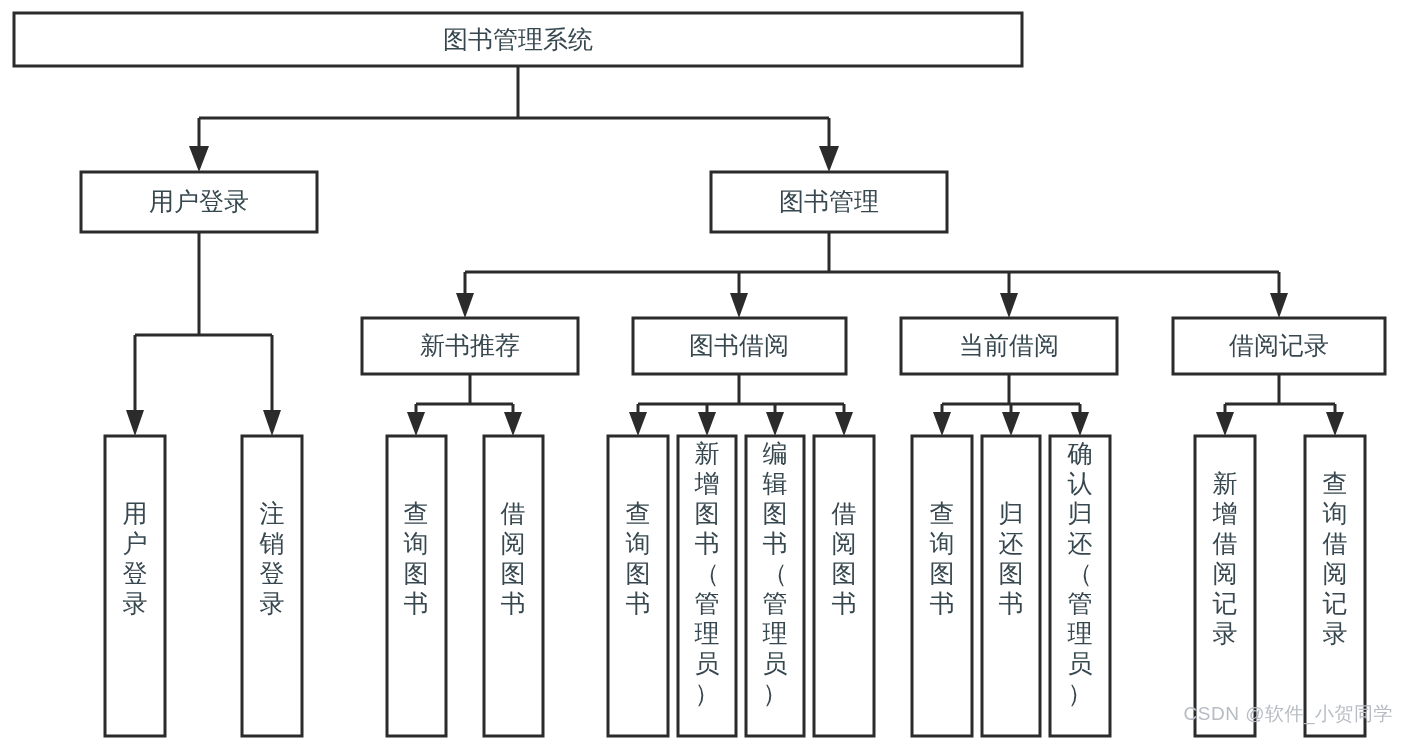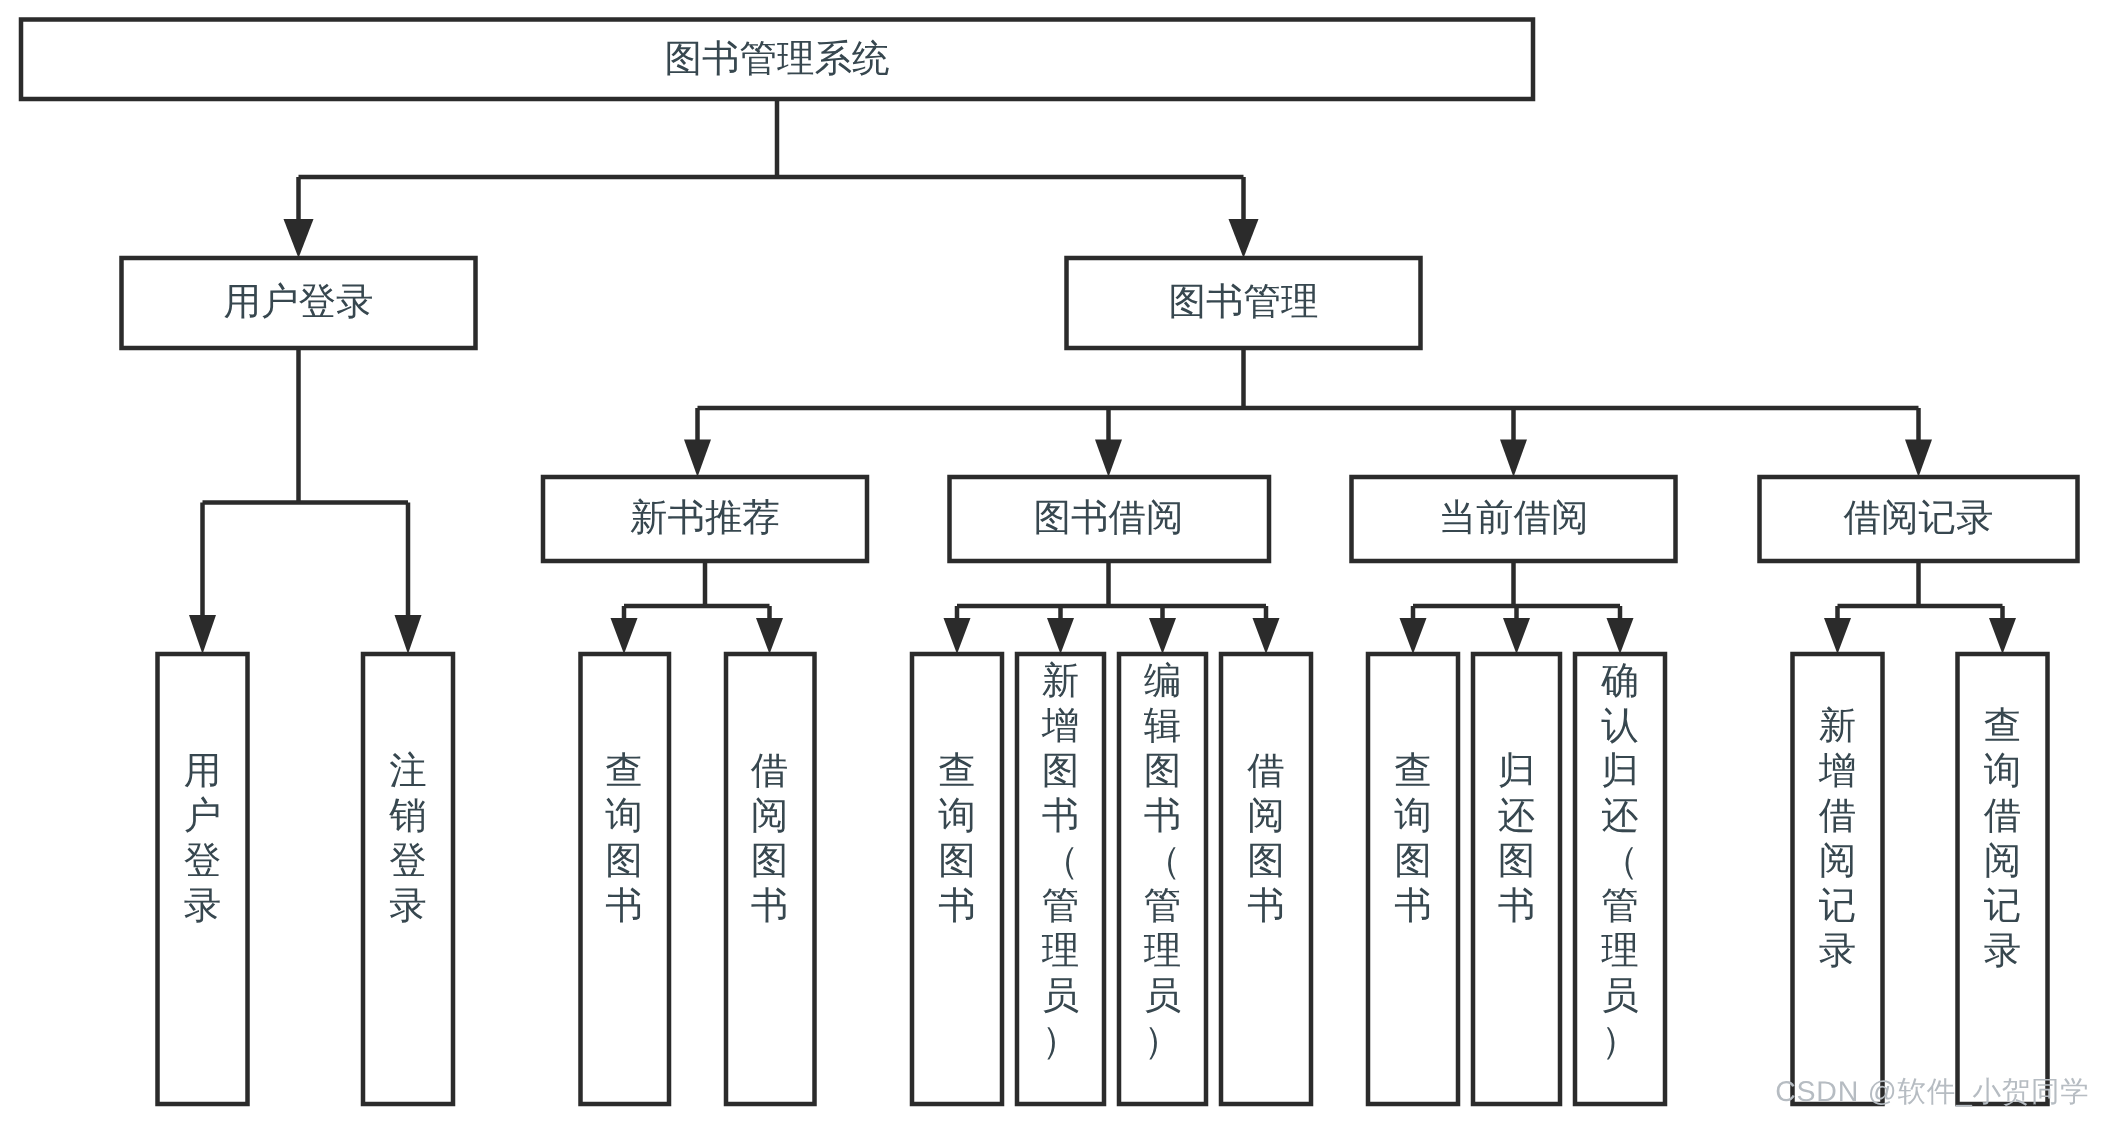--- a/index.html
+++ b/index.html
@@ -42,21 +42,21 @@
     stroke-width: 3;
     fill: none;
   }
   .arrow-head {
     fill: #2b2b2b;
     stroke: none;
   }
   .watermark {
     position: absolute;
     right: 12px;
-    bottom: 6px;
+    bottom: 20px;
     font-family: "Liberation Sans", "DejaVu Sans", sans-serif;
     font-size: 19px;
     color: #b6bcc2;
     letter-spacing: 0.5px;
     white-space: nowrap;
     pointer-events: none;
     user-select: none;
   }
 </style>
 </head>

